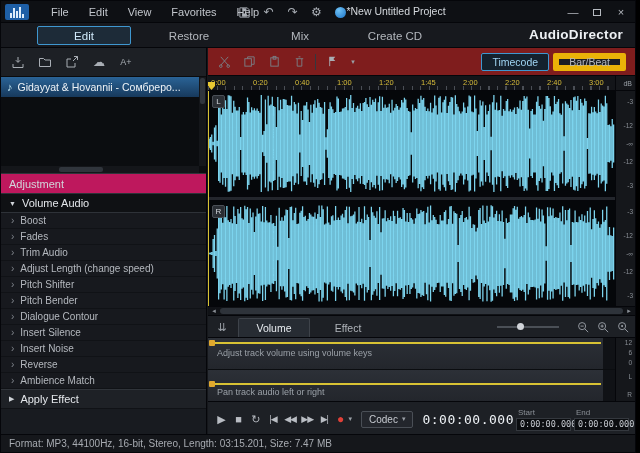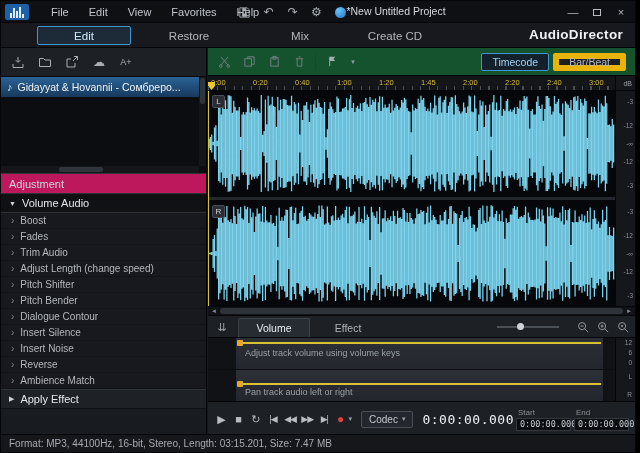--- a/index.html
+++ b/index.html
@@ -42,21 +42,21 @@
   .adj-header{position:absolute;top:125px;left:0;right:0;height:20px;background:#be185d;border-top:1px solid #30343a;display:flex;align-items:center;padding-left:8px;color:#d2d6db;}
   .adj-audio{position:absolute;top:145px;left:0;right:0;height:20px;background:#0f1114;border-top:1px solid #2e3238;border-bottom:1px solid #2e3238;display:flex;align-items:center;gap:6px;padding-left:8px;color:#e4e7eb;}
   .tri{font-size:7px;color:#cfd3d8;}
   .adj-items{position:absolute;top:165px;left:0;right:0;}
   .adj-item{height:16px;display:flex;align-items:center;gap:6px;padding-left:10px;background:#17191e;border-bottom:1px solid #101216;color:#b4b8be;font-size:10px;}
   .adj-item .chev{color:#7f848b;font-size:10px;}
   .apply-effect{position:absolute;top:341px;left:0;right:0;height:20px;background:#1e2126;border-top:1px solid #30343a;border-bottom:1px solid #101216;display:flex;align-items:center;gap:6px;padding-left:8px;color:#e4e7eb;}
 
   
   .right{position:absolute;top:47px;left:207px;right:0;bottom:18px;background:#101216;}
-  .rtoolbar{position:absolute;top:0;left:0;right:0;height:28px;background:#14532d;border-bottom:1px solid #05060a;display:flex;align-items:center;gap:7px;padding:0 7px;}
+  .rtoolbar{position:absolute;top:0;left:0;right:0;height:28px;background:#7f1d1d;border-bottom:1px solid #05060a;display:flex;align-items:center;gap:7px;padding:0 7px;}
   .rt-icon{width:18px;height:18px;display:flex;align-items:center;justify-content:center;}
   .vsep{width:1px;height:16px;background:#33383f;}
   .rt-right{margin-left:auto;display:flex;gap:4px;margin-right:2px;}
   .tc-btn{height:18px;padding:0 10px;display:flex;align-items:center;font-size:10.5px;border-radius:2px;border:1px solid #3f97d0;background:#14212d;color:#9fd4f2;}
   .bb-btn{height:18px;padding:0 10px;display:flex;align-items:center;font-size:10.5px;border-radius:2px;border:6px solid #eab308;background:#1b1e23;color:#b4b8be;}
 
   .ruler{position:absolute;top:28px;left:0;right:20px;height:15px;background:#131519;border-bottom:1px solid #05060a;overflow:hidden;}
   .ruler::after{content:"";position:absolute;left:0;right:0;bottom:0;height:4px;
     background:repeating-linear-gradient(90deg,#4a4e55 0 1px,transparent 1px 8.5px);}
   .tick{position:absolute;top:2px;font-size:7.5px;color:#d8bd3a;white-space:nowrap;}
@@ -84,21 +84,21 @@
   .panel-tabs{position:absolute;top:268px;left:0;right:0;height:22px;background:#1d2025;border-bottom:1px solid #05060a;}
   .collapse-btn{position:absolute;left:6px;top:3px;width:16px;height:16px;display:flex;align-items:center;justify-content:center;color:#9aa0a7;font-size:11px;}
   .ptab{position:absolute;top:2px;height:19px;width:72px;display:flex;align-items:center;justify-content:center;font-size:10.5px;color:#b0b4ba;}
   .ptab.active{background:#272c33;border:1px solid #3e434a;border-bottom:none;border-radius:2px 2px 0 0;color:#e8ecf0;}
   .zoom-slider{position:absolute;right:76px;top:10px;width:62px;height:2px;background:#4a4f56;}
   .zoom-dot{position:absolute;left:20px;top:-3px;width:7px;height:7px;border-radius:50%;background:#d0d4d9;}
   .zoom-btns{position:absolute;right:4px;top:3px;display:flex;gap:4px;}
   .zoom-btn{width:16px;height:16px;display:flex;align-items:center;justify-content:center;}
 
   .lanes{position:absolute;top:290px;left:0;right:20px;height:63px;}
-  .auto-lane{position:absolute;left:0;right:12px;height:31px;background:linear-gradient(#2c3037,#23262c);margin-left:28px;}
+  .auto-lane{position:absolute;left:0;right:12px;height:31px;background:linear-gradient(#2c3037,#23262c);}
   .auto-lane.pan{top:32px;}
   .lane-sep{position:absolute;top:31px;left:0;right:0;height:1px;background:#0b0d10;}
   .auto-line{position:absolute;left:6px;right:2px;height:2px;background:#d8c234;}
   .auto-dot{position:absolute;left:1px;width:6px;height:6px;background:#e0a82e;border-radius:1px;}
   .auto-label{position:absolute;left:9px;font-size:9px;color:#9aa0a7;white-space:nowrap;}
   .lane-scale{position:absolute;top:290px;right:0;width:20px;height:63px;background:#15171b;border-left:1px solid #05060a;}
   .ls-lab{position:absolute;right:3px;width:14px;text-align:right;font-size:6.5px;line-height:6px;color:#8a8f96;}
 
   .transport{position:absolute;top:353px;left:0;right:0;height:35px;background:#1d2025;border-top:1px solid #05060a;display:flex;align-items:center;padding:0 6px;gap:2px;}
   .tp-btn{width:19px;height:19px;display:flex;align-items:center;justify-content:center;color:#b9bdc3;font-size:9px;letter-spacing:-1px;}

